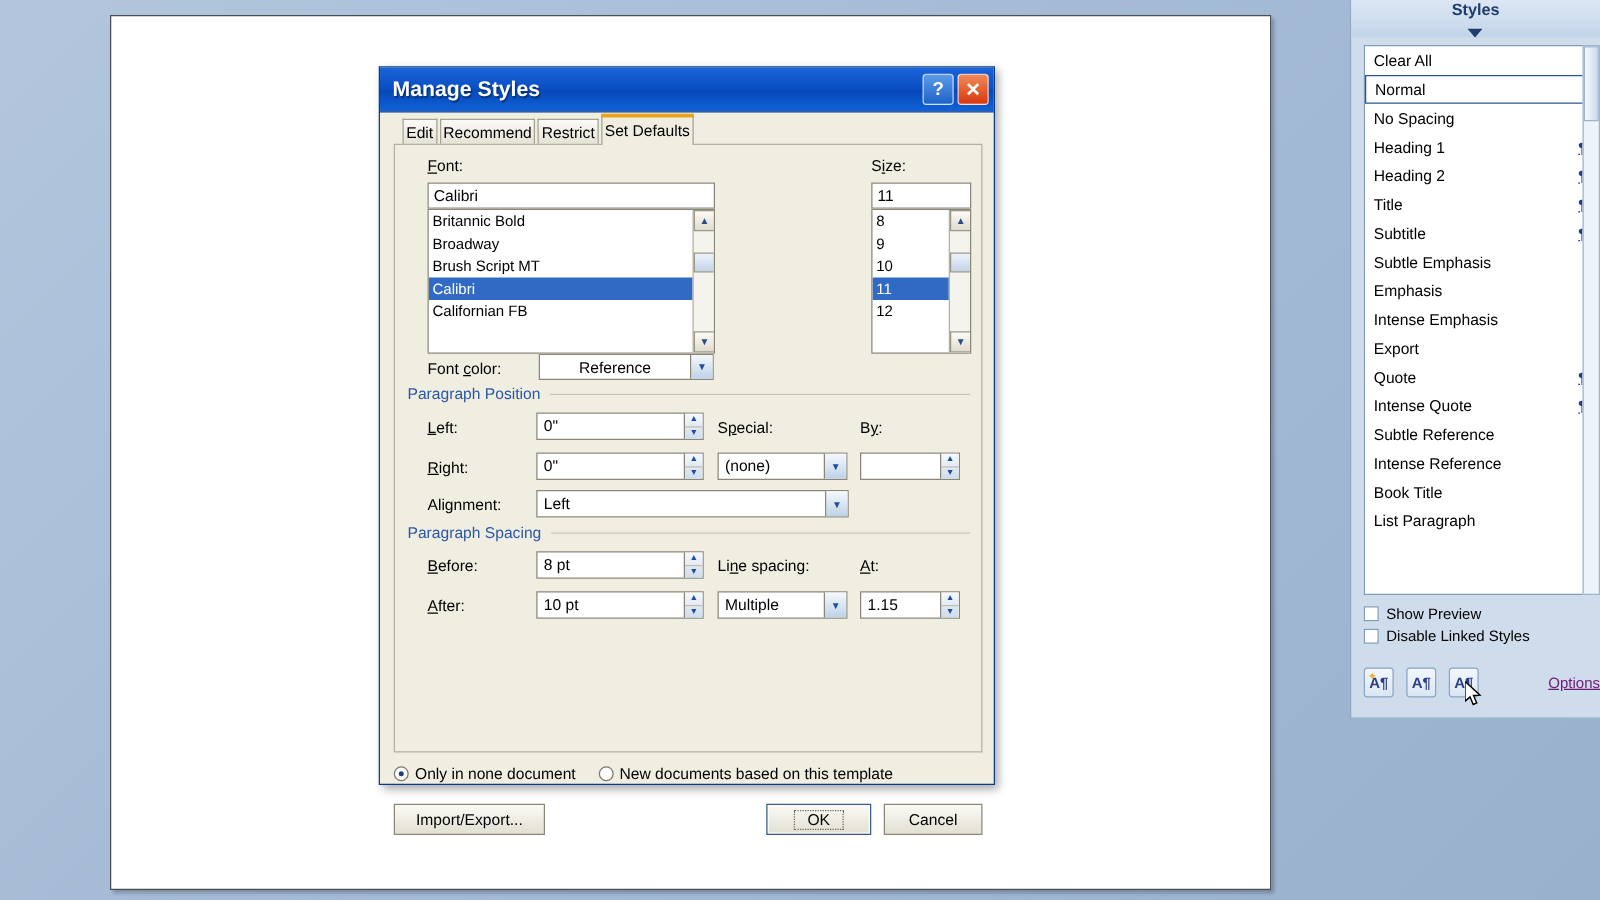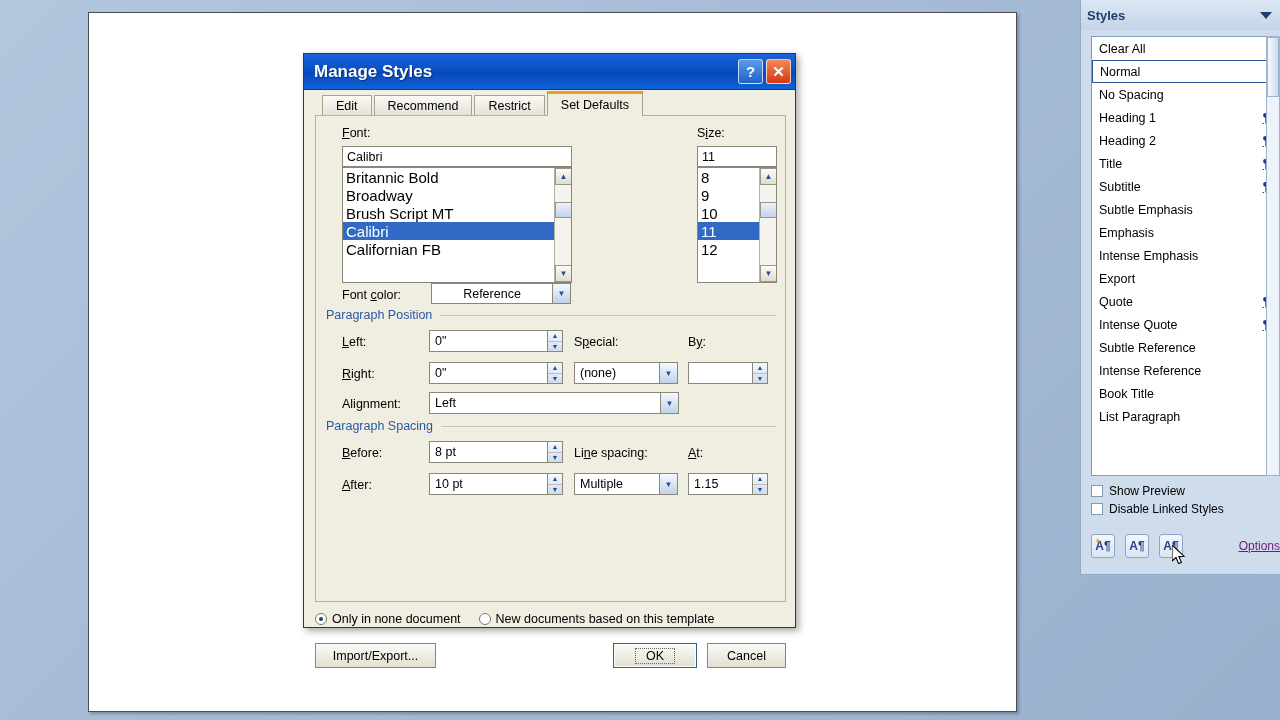--- a/index.html
+++ b/index.html
@@ -31,20 +31,21 @@
     width: 200px; height: 575px;
     background: #cfdcec;
     border-left: 1px solid #8faac8;
     border-bottom: 1px solid #8faac8;
   }
   #pane-header {
     height: 30px;
     display: flex; align-items: center;
     padding: 0 6px 0 6px;
     background: linear-gradient(to bottom,#dce7f4 0%, #c3d4e8 100%);
+    flex-direction: column;
   }
   #pane-header .title {
     font-size: 13px; font-weight: bold; color: #1f3c6e; flex: 1;
   }
   .caret-down {
     width: 0; height: 0;
     border-left: 6px solid transparent;
     border-right: 6px solid transparent;
     border-top: 7px solid #1f3c6e;
     margin-right: 2px;
@@ -144,21 +145,21 @@
   }
   #help-btn { background: linear-gradient(to bottom,#5c9ae8,#1d63c8); }
   #close-btn { background: linear-gradient(to bottom,#f08a58,#d8380f); }
 
   #tabstrip {
     position: absolute; left: 0; top: 36px; width: 493px; height: 26px;
     padding-left: 18px;
     display: flex; align-items: flex-end;
   }
   .tab {
-    height: 21px; padding: 0 13px;
+    height: 21px; padding: 0 2px;
     display: flex; align-items: center; justify-content: center;
     font-size: 12.5px; color: #000;
     background: linear-gradient(to bottom,#fbfaf6,#e4e1d4);
     border: 1px solid #a6a292;
     border-bottom: none;
     margin-right: 2px;
   }
   .tab.active {
     height: 25px;
     background: #f0ede1;
@@ -194,21 +195,21 @@
     display: flex; align-items: center;
     padding: 0 4px;
   }
   .listbox {
     background: #ffffff;
     border: 1px solid #8a8778;
     overflow: hidden;
     position: relative;
   }
   .lrow {
-    height: 18px; font-size: 15px; color: #000;
+    height: 18px; font-size: 12px; color: #000;
     display: flex; align-items: center; padding-left: 3px;
   }
   .lrow.sel { background: #316ac5; color: #ffffff; }
 
   .vscroll {
     position: absolute; right: 0; top: 0; width: 17px; bottom: 0;
     background: #f4f3ee; border-left: 1px solid #b5b1a2;
   }
   .vscroll .arrow {
     width: 17px; height: 17px;

